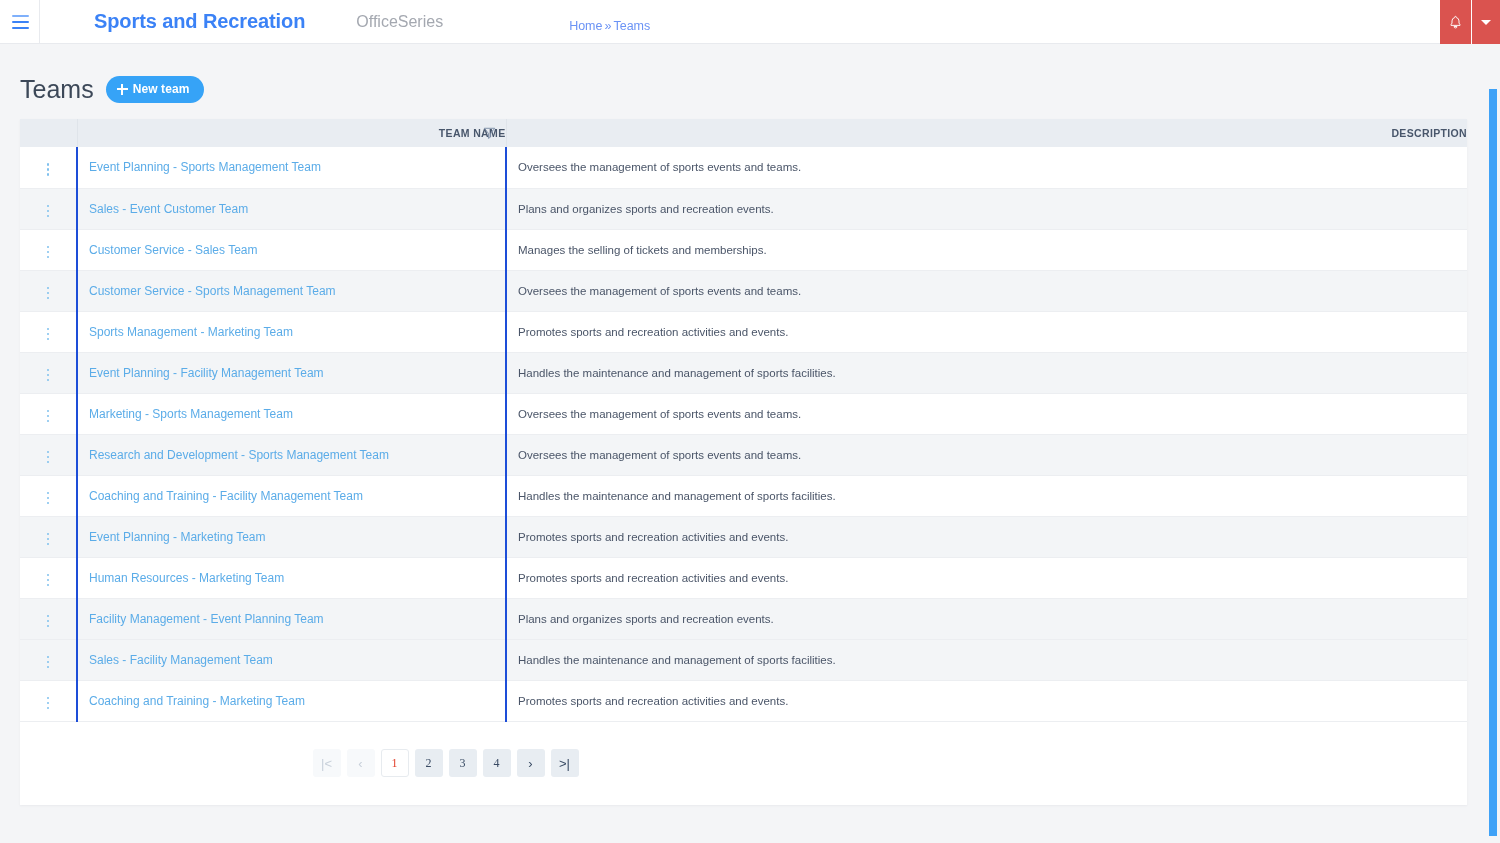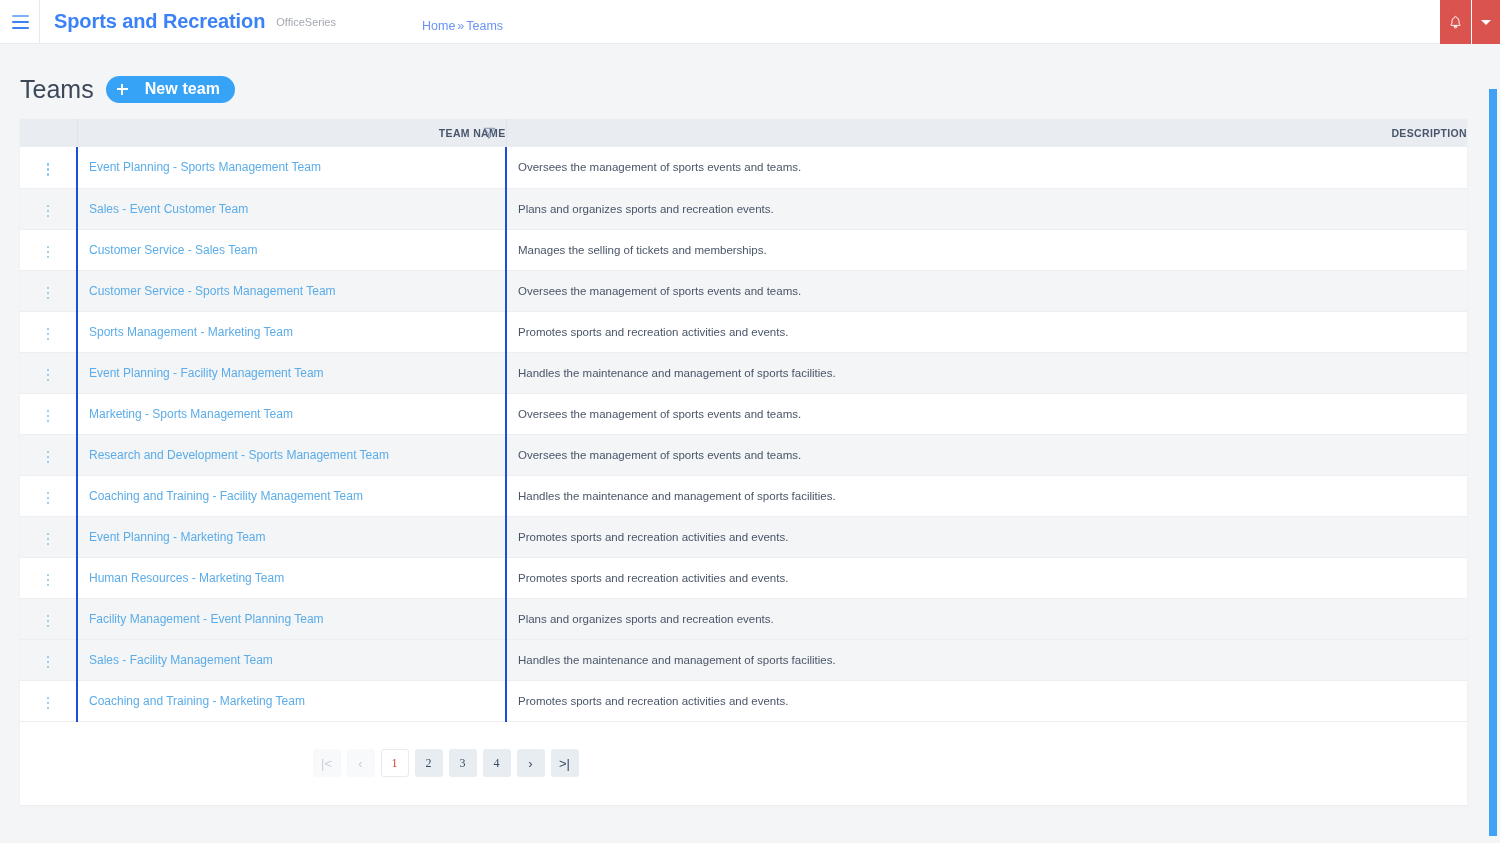--- a/index.html
+++ b/index.html
@@ -15,20 +15,21 @@
 
   
   .topbar {
     position: relative;
     height: 44px;
     background: #ffffff;
     border-bottom: 1px solid #e8eaee;
     display: flex;
     align-items: center;
     padding: 0 0 0 0;
+    gap: 40px;
   }
   .hamburger {
     width: 40px;
     height: 44px;
     display: flex;
     flex-direction: column;
     align-items: center;
     justify-content: center;
     gap: 4px;
     cursor: pointer;
@@ -46,21 +47,21 @@
   .brand {
     margin-left: 14px;
     font-size: 20px;
     font-weight: bold;
     color: #3b82f6;
     letter-spacing: -0.1px;
     white-space: nowrap;
   }
   .subbrand {
     margin-left: 11px;
-    font-size: 11px;
+    font-size: 16px;
     color: #a4a8b0;
     white-space: nowrap;
   }
   .breadcrumb {
     margin-left: 86px;
     font-size: 12.5px;
     color: #6b93f5;
     white-space: nowrap;
     margin-top: 8px;
   }
@@ -116,25 +117,25 @@
     line-height: 1;
   }
   .btn-new {
     margin-left: 12px;
     background: #36a3f7;
     color: #ffffff;
     border: none;
     border-radius: 16px;
     height: 27px;
     padding: 0 15px 0 11px;
-    font-size: 16px;
+    font-size: 12px;
     font-weight: bold;
     display: inline-flex;
     align-items: center;
-    gap: 17px;
+    gap: 5px;
     cursor: pointer;
     letter-spacing: 0.1px;
   }
   .plus-icon {
     position: relative;
     width: 11px; height: 11px;
     display: inline-block;
   }
   .plus-icon::before, .plus-icon::after {
     content: "";

